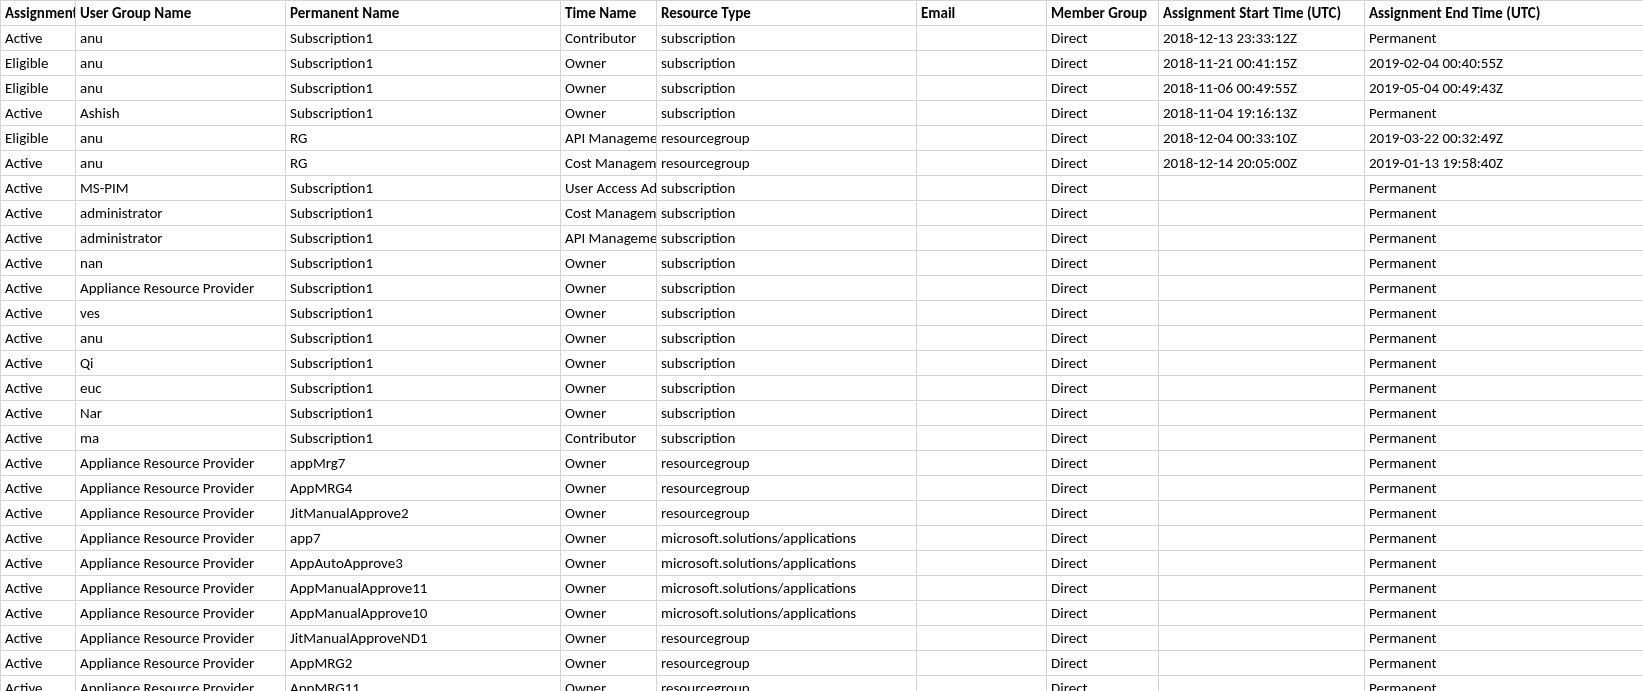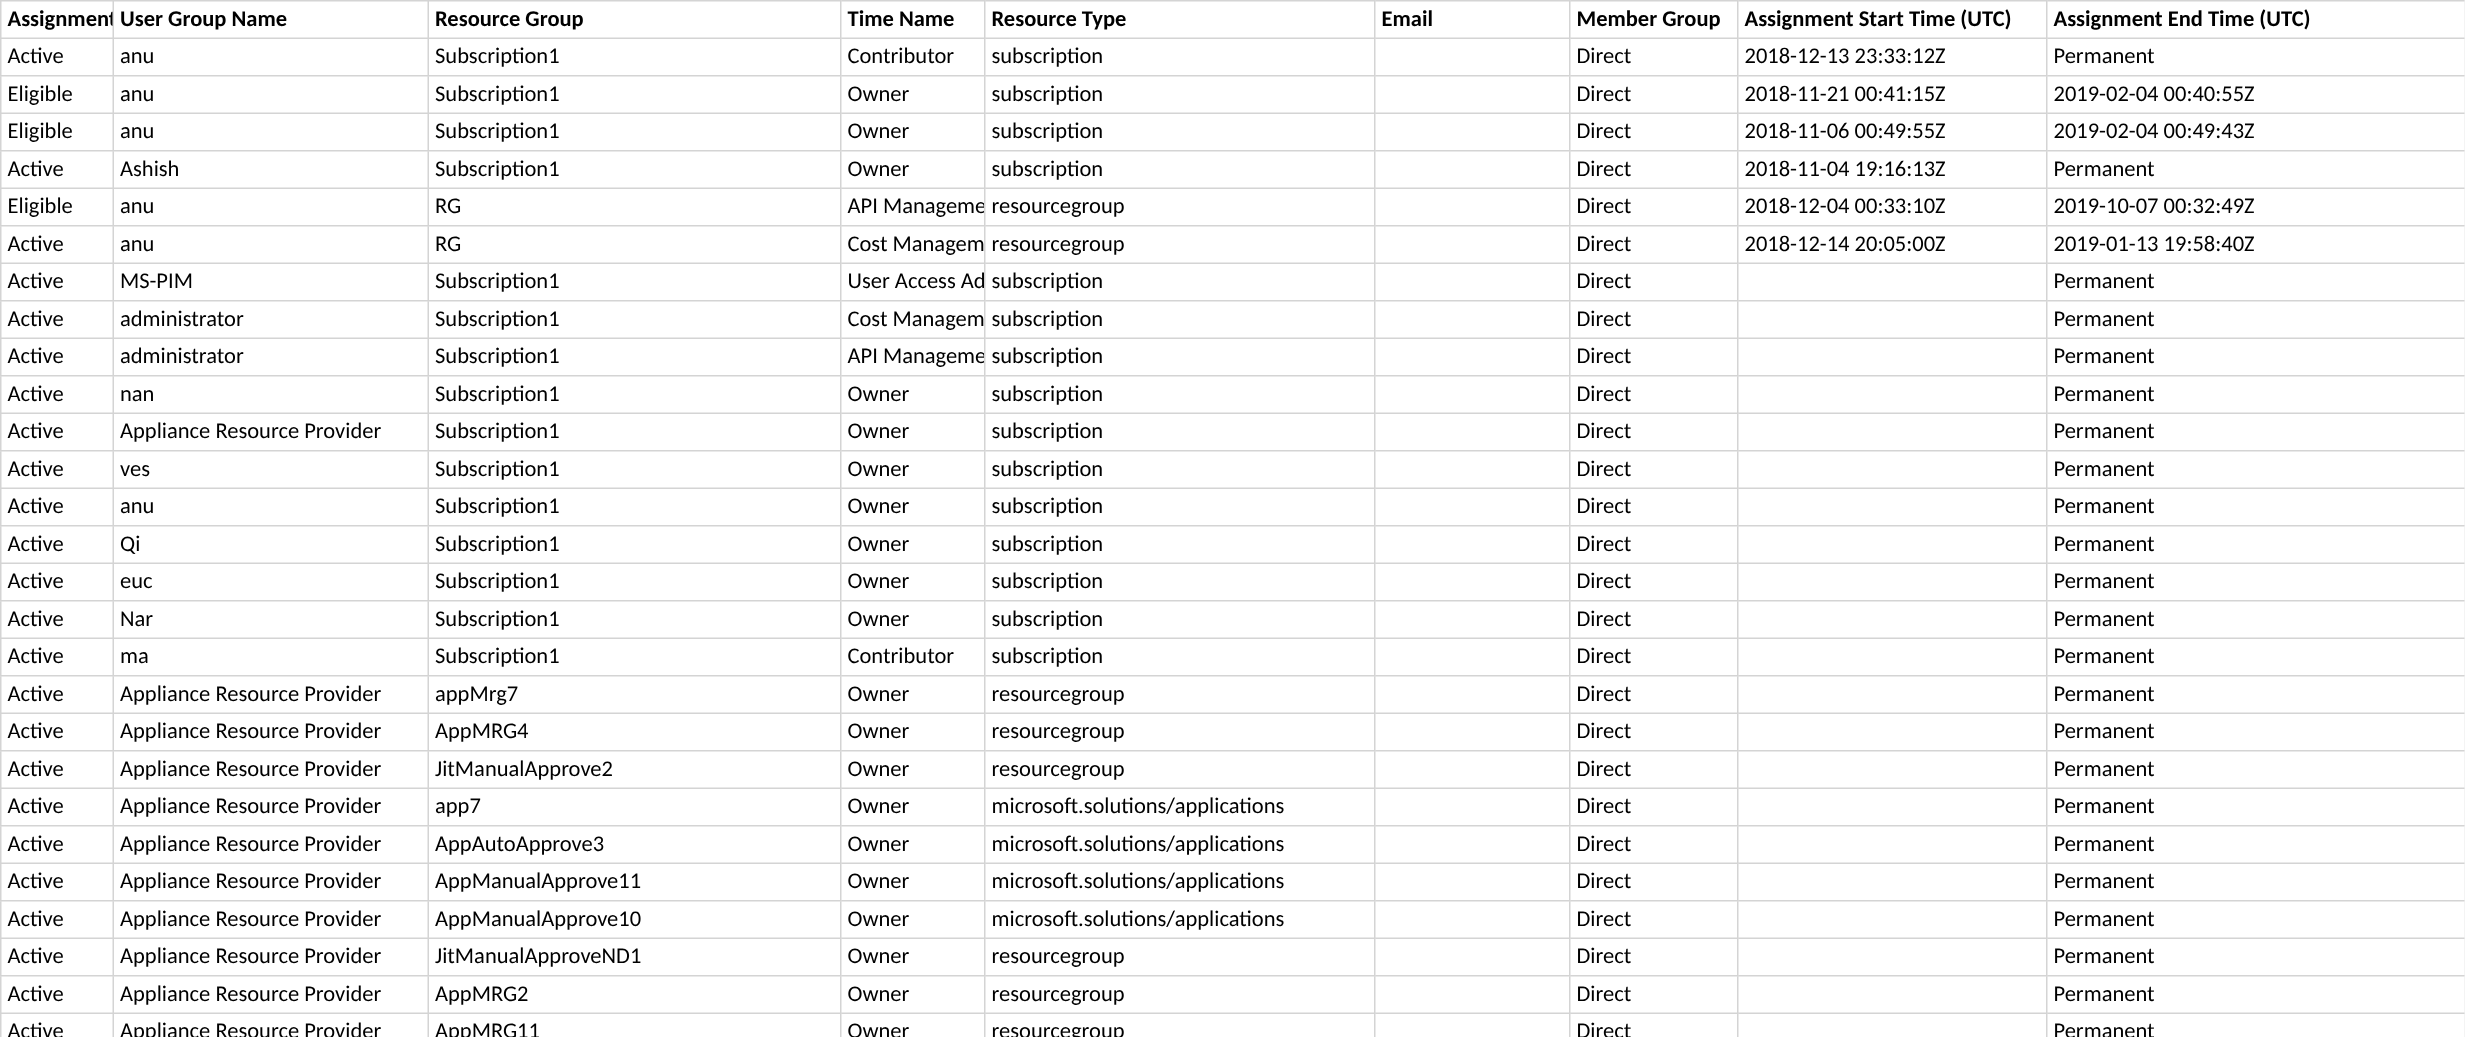--- a/index.html
+++ b/index.html
@@ -51,21 +51,21 @@
       <col class="c5">
       <col class="c6">
       <col class="c7">
       <col class="c8">
       <col class="c9">
   </colgroup>
   <thead>
     <tr>
       <th>Assignment</th>
       <th>User Group Name</th>
-      <th>Resource Group</th>
+      <th>Permanent Name</th>
       <th>Time Name</th>
       <th>Resource Type</th>
       <th>Email</th>
       <th>Member Group</th>
       <th>Assignment Start Time (UTC)</th>
       <th>Assignment End Time (UTC)</th>
     </tr>
   </thead>
   <tbody id="table-body">
       <tr>
@@ -92,21 +92,21 @@
       </tr>
       <tr>
         <td>Eligible</td>
         <td>anu</td>
         <td>Subscription1</td>
         <td>Owner</td>
         <td>subscription</td>
         <td></td>
         <td>Direct</td>
         <td>2018-11-06 00:49:55Z</td>
-        <td>2019-02-04 00:49:43Z</td>
+        <td>2019-05-04 00:49:43Z</td>
       </tr>
       <tr>
         <td>Active</td>
         <td>Ashish</td>
         <td>Subscription1</td>
         <td>Owner</td>
         <td>subscription</td>
         <td></td>
         <td>Direct</td>
         <td>2018-11-04 19:16:13Z</td>
@@ -114,21 +114,21 @@
       </tr>
       <tr>
         <td>Eligible</td>
         <td>anu</td>
         <td>RG</td>
         <td>API Management</td>
         <td>resourcegroup</td>
         <td></td>
         <td>Direct</td>
         <td>2018-12-04 00:33:10Z</td>
-        <td>2019-10-07 00:32:49Z</td>
+        <td>2019-03-22 00:32:49Z</td>
       </tr>
       <tr>
         <td>Active</td>
         <td>anu</td>
         <td>RG</td>
         <td>Cost Management</td>
         <td>resourcegroup</td>
         <td></td>
         <td>Direct</td>
         <td>2018-12-14 20:05:00Z</td>

